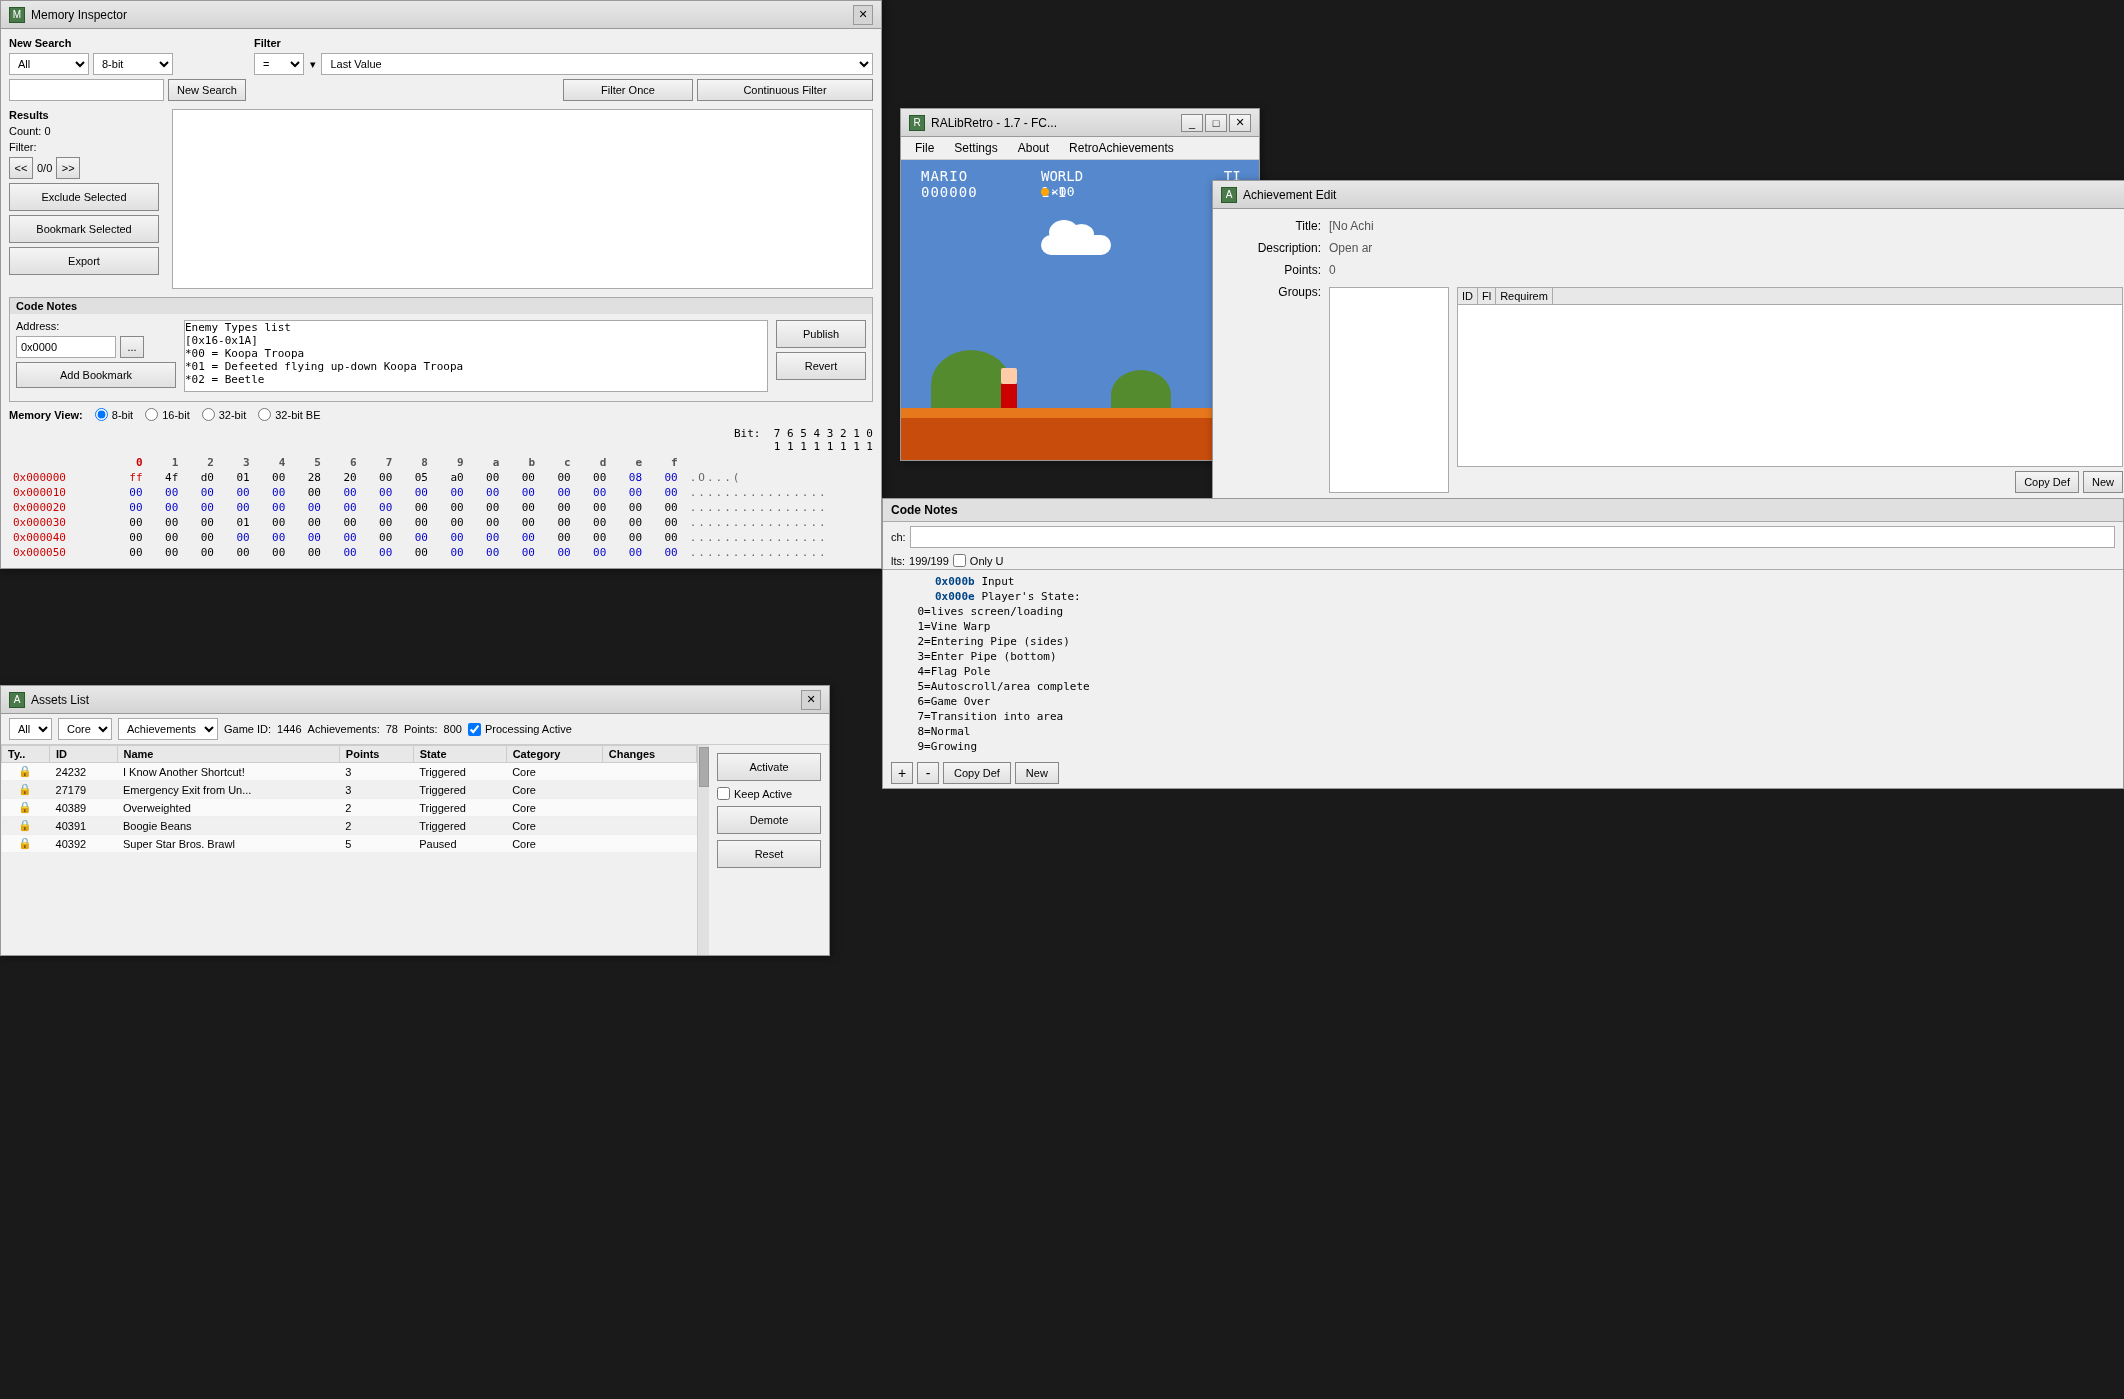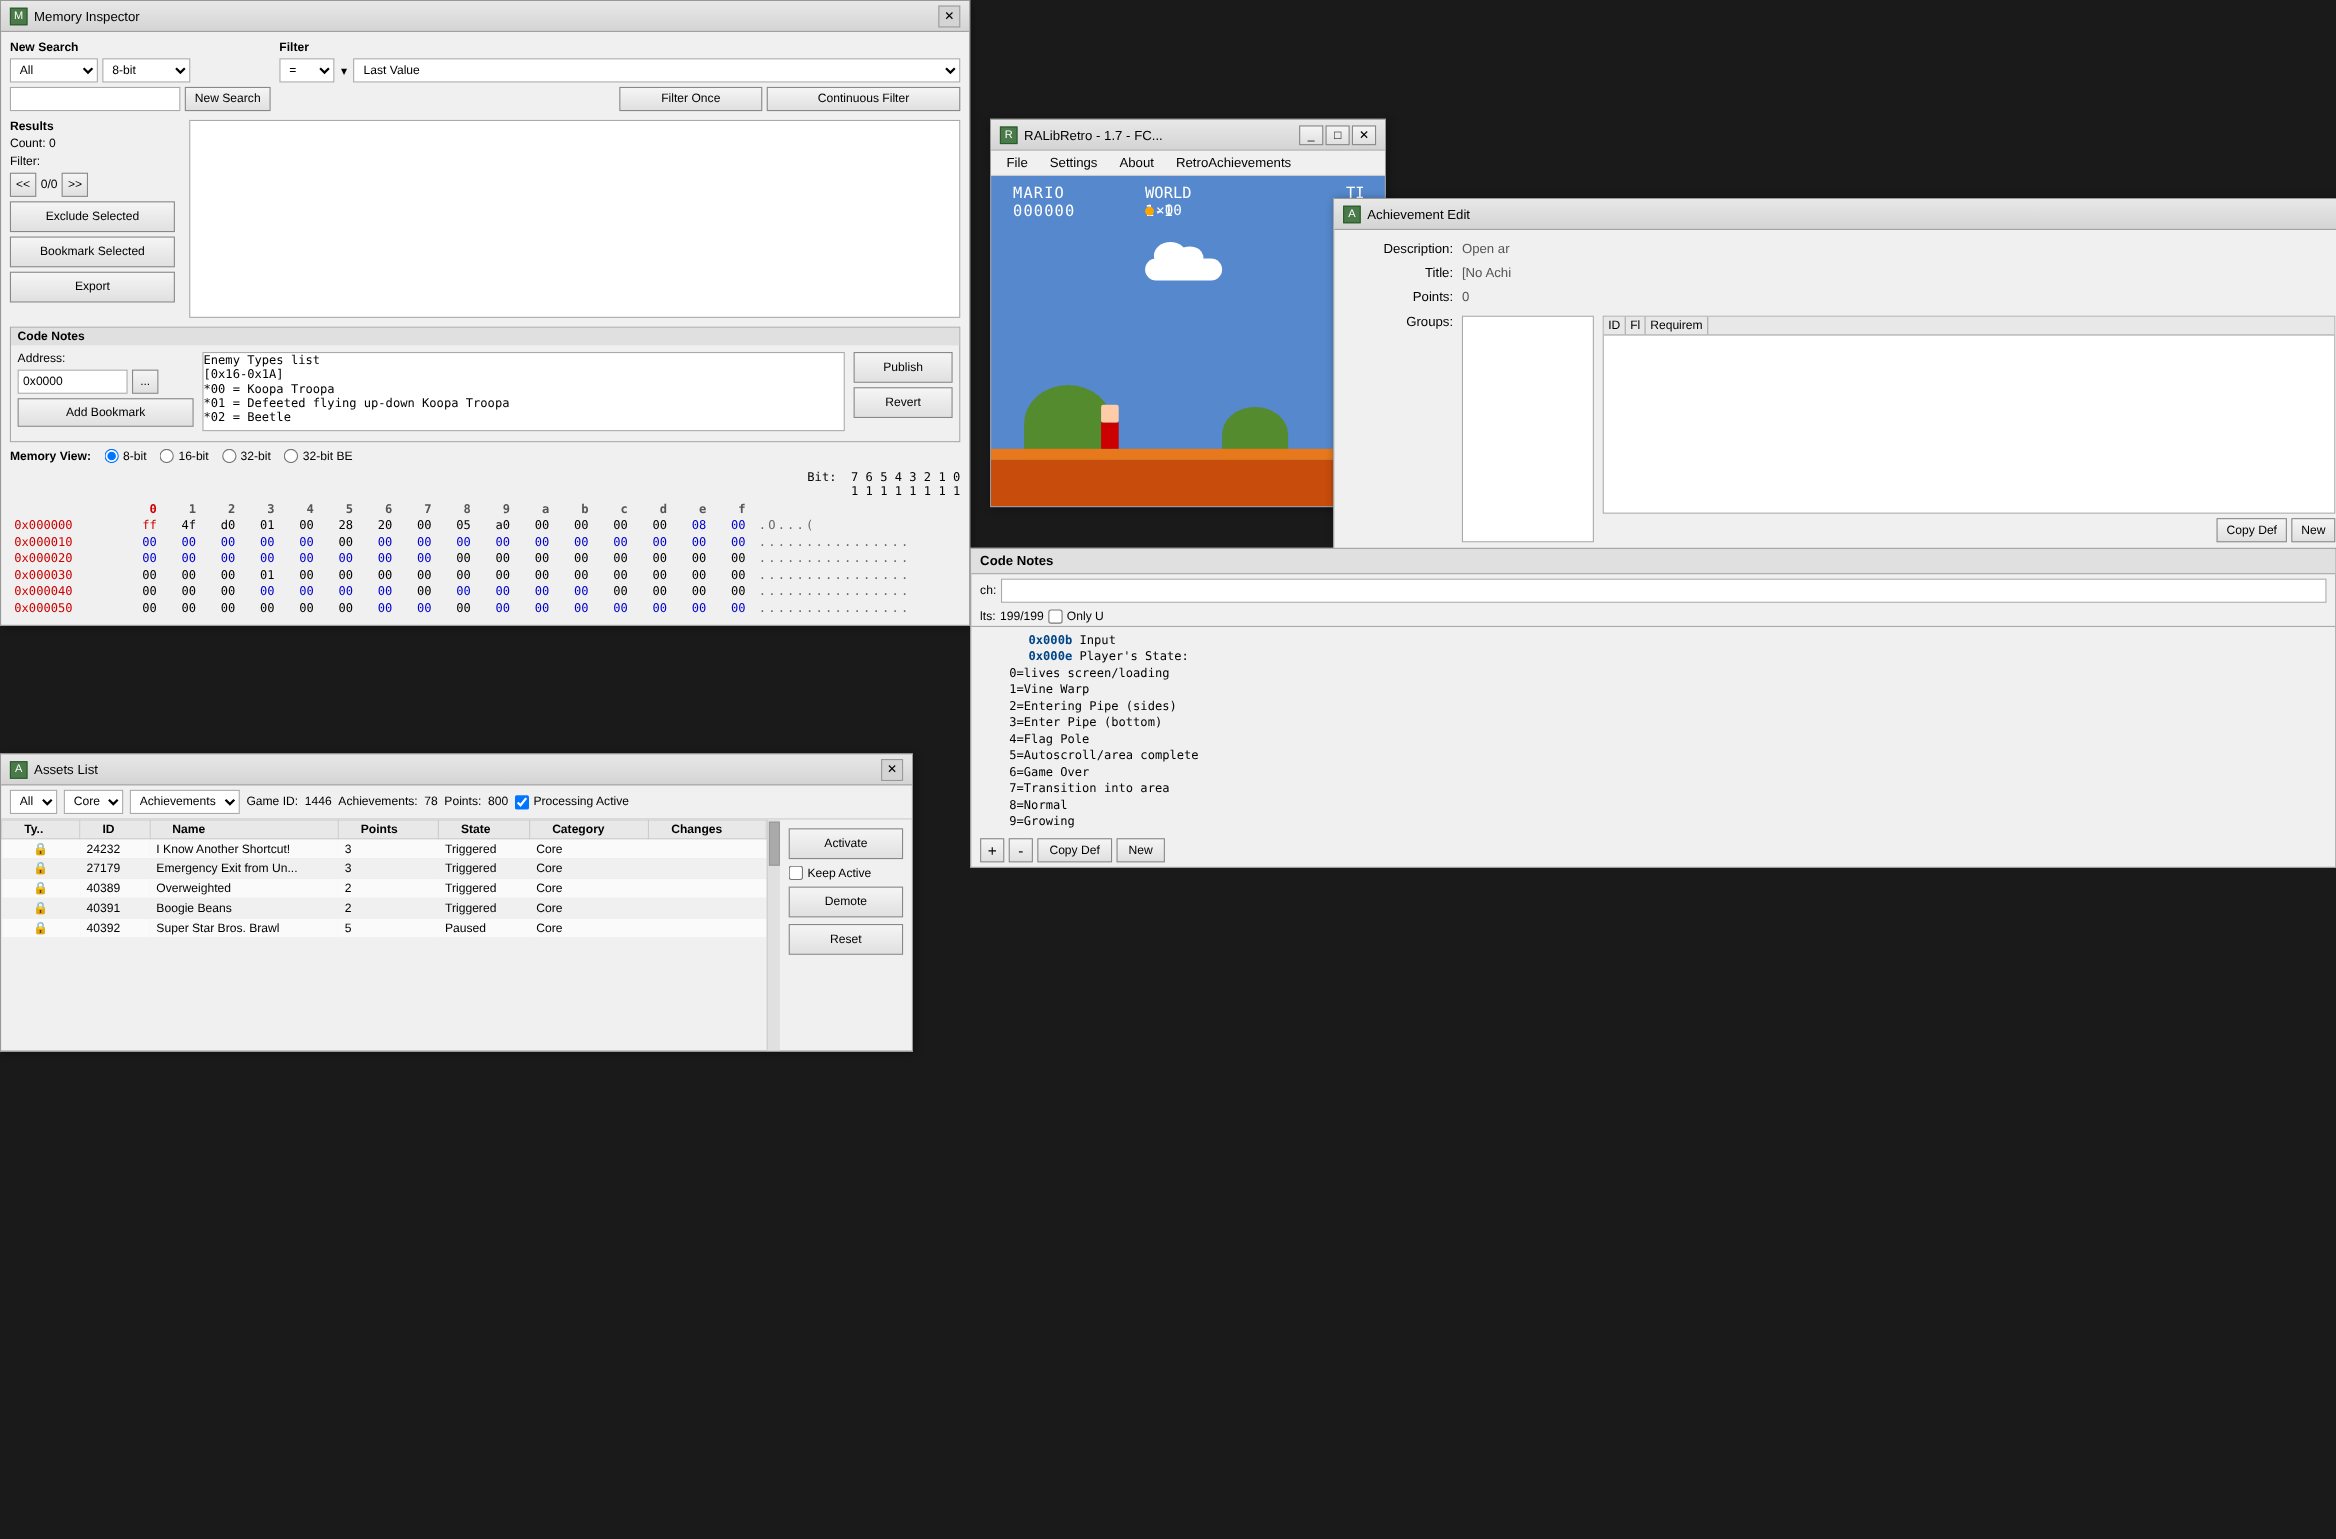--- a/index.html
+++ b/index.html
@@ -541,21 +541,21 @@
       overflow: hidden;
     }
     .al-table {
       width: 100%;
       border-collapse: collapse;
       font-size: 11px;
     }
     .al-table th {
       background: #e8e8e8;
       border: 1px solid #ccc;
-      padding: 2px 20px;
+      padding: 2px 6px;
       text-align: left;
       font-size: 11px;
     }
     .al-table td {
       border-bottom: 1px solid #eee;
       padding: 2px 6px;
       font-size: 11px;
     }
     .al-table tr:nth-child(odd) { background: #fafafa; }
     .al-table tr:nth-child(even) { background: #f0f0f0; }
@@ -1057,26 +1057,26 @@
   </div>
 </div>
 
 <div class="ach-editor">
   <div class="ach-editor-titlebar">
     <span class="window-icon">A</span>
     <span style="margin-left:6px; font-size:12px;">Achievement Edit</span>
   </div>
   <div class="ach-editor-content">
     <div class="ach-field-row">
+      <span class="ach-field-label">Title:</span>
+      <span class="ach-field-value">[No Achi</span>
+    </div>
+    <div class="ach-field-row">
       <span class="ach-field-label">Description:</span>
       <span class="ach-field-value">Open ar</span>
-    </div>
-    <div class="ach-field-row">
-      <span class="ach-field-label">Title:</span>
-      <span class="ach-field-value">[No Achi</span>
     </div>
     <div class="ach-field-row">
       <span class="ach-field-label">Points:</span>
       <span class="ach-field-value">0</span>
     </div>
     <div class="ach-field-row" style="align-items: flex-start;">
       <span class="ach-field-label">Groups:</span>
       <div class="ach-groups-area" style="flex:1;">
         <div class="ach-groups-list"></div>
         <div style="flex:1;">

